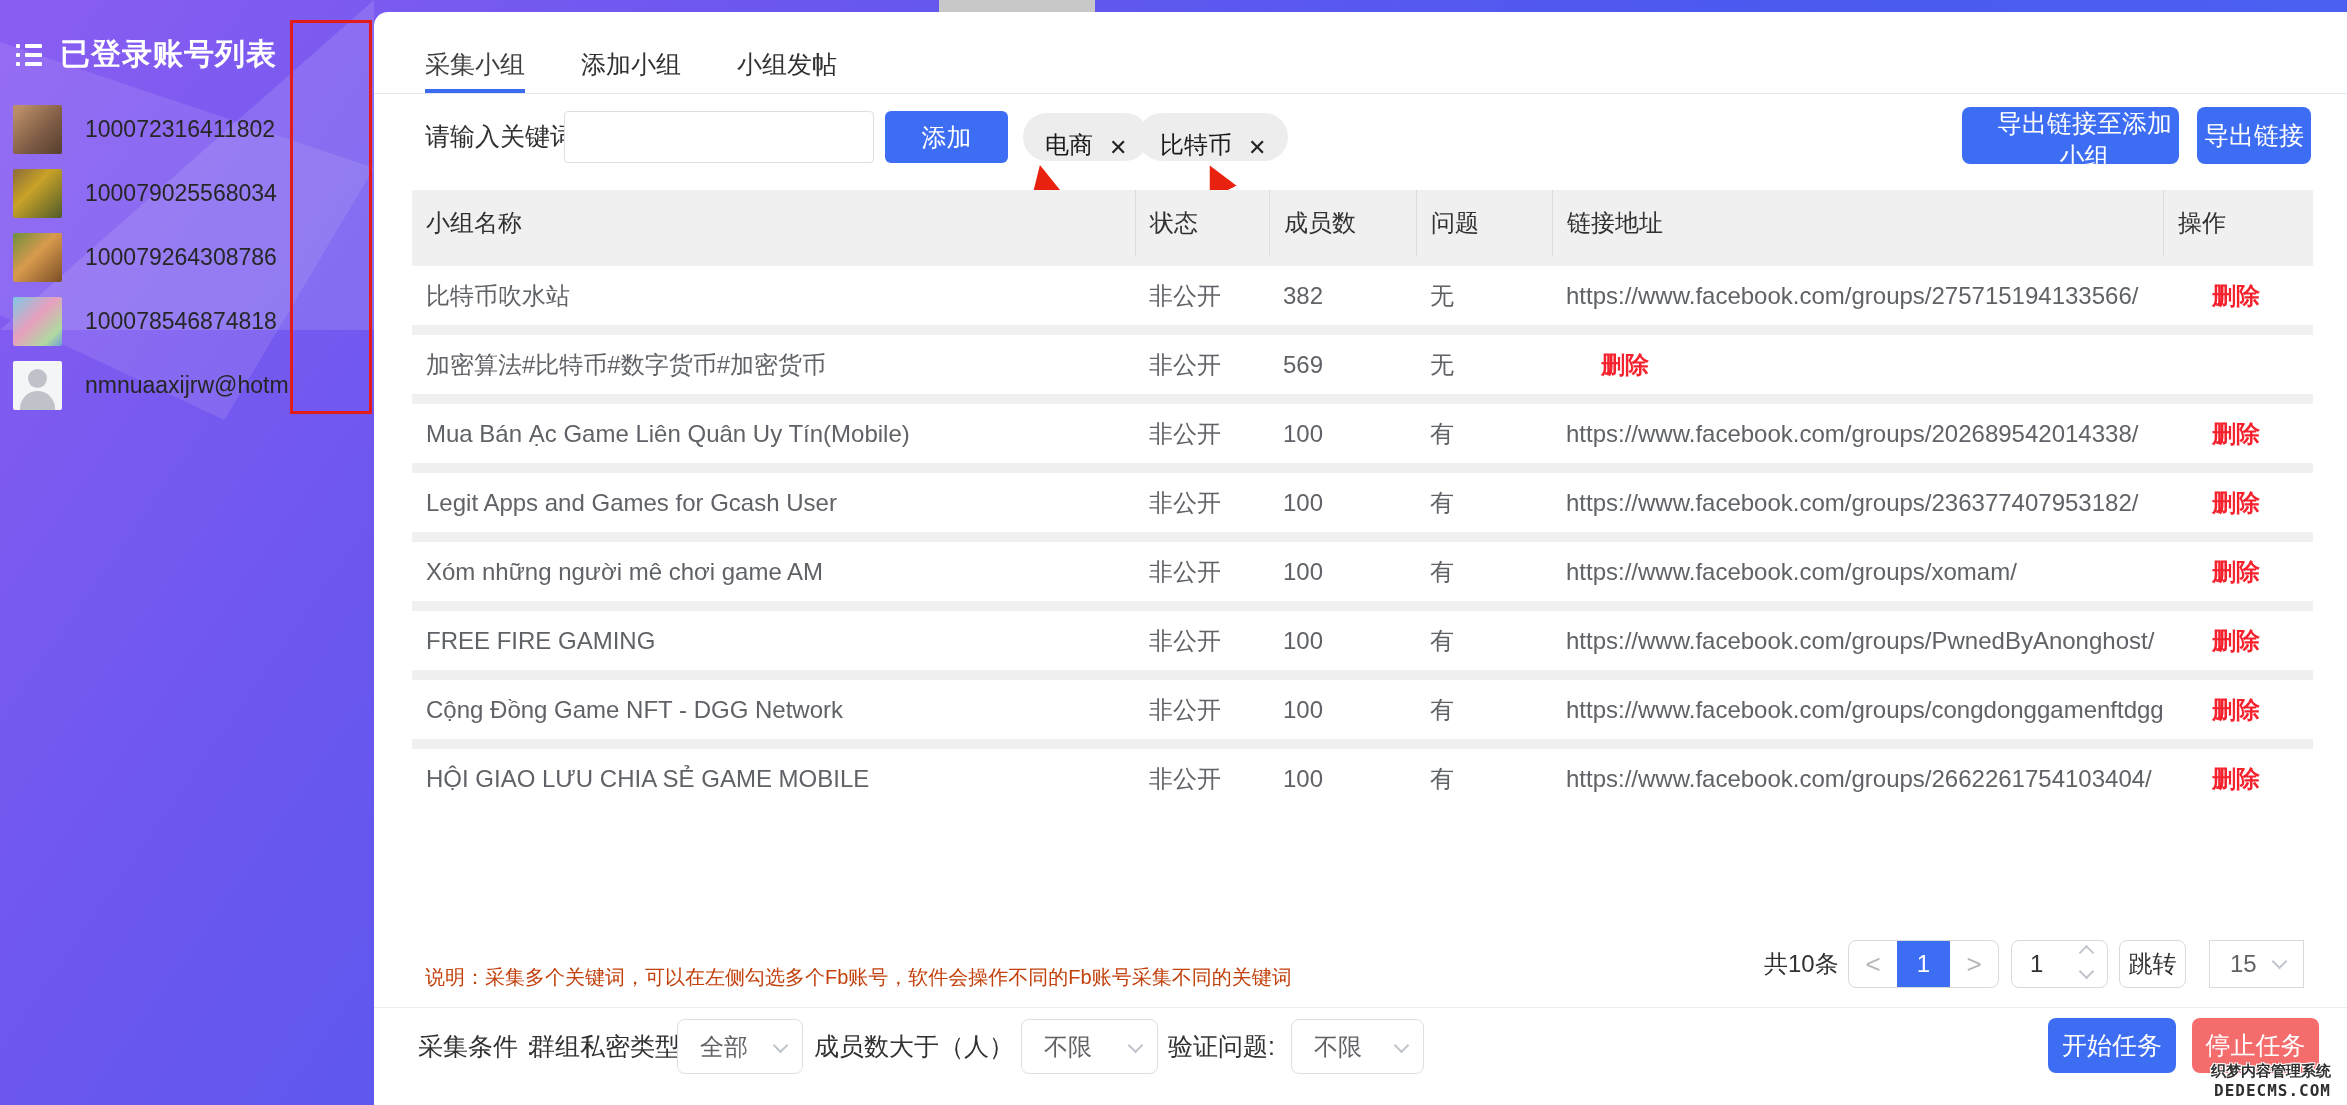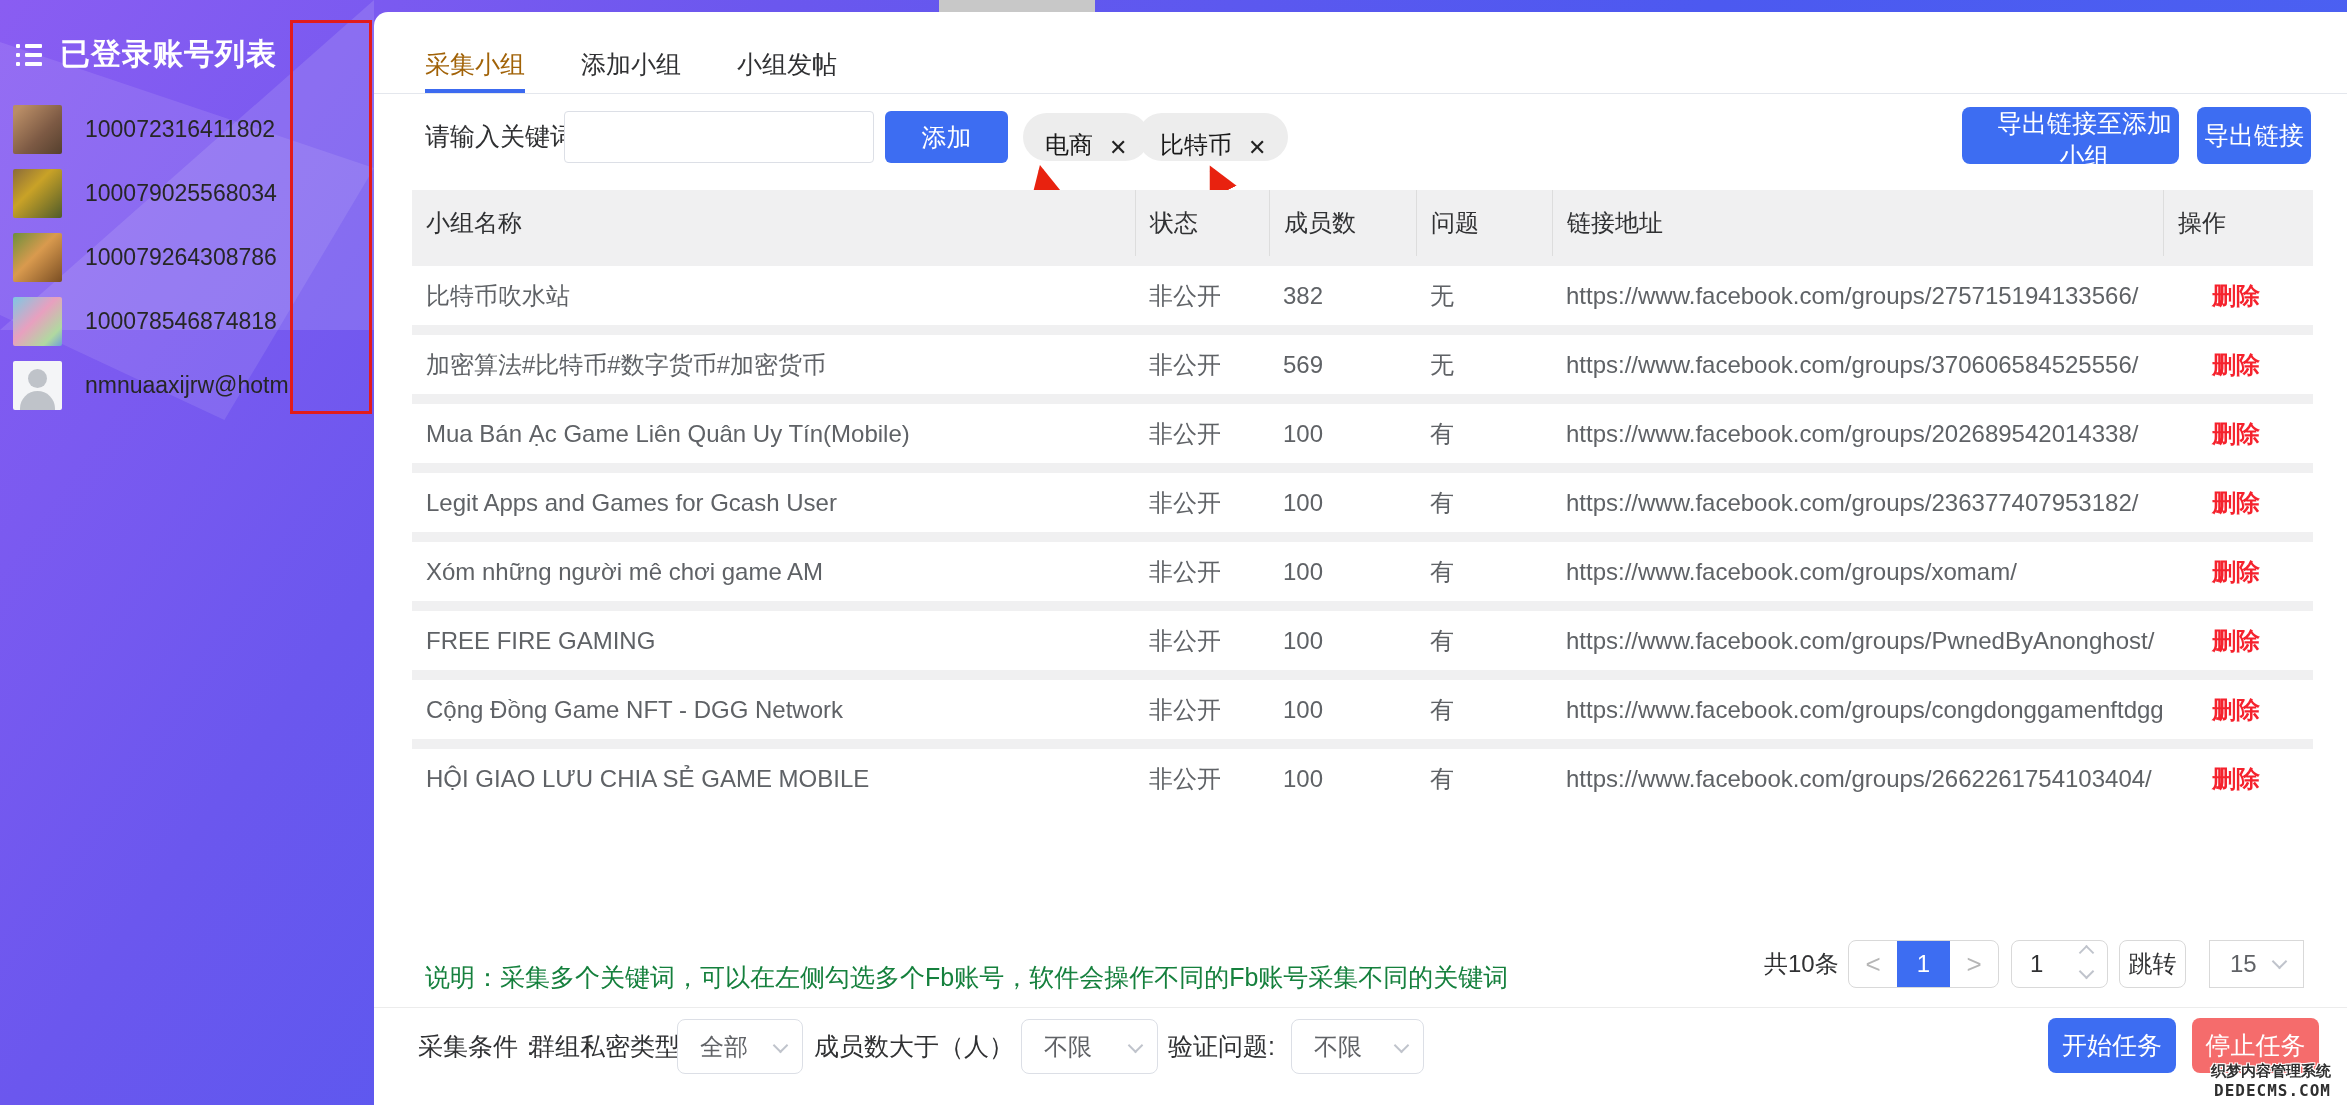--- a/index.html
+++ b/index.html
@@ -46,21 +46,21 @@
   .cbx-all-wrap .cbx { left:8px; top:8px; }
 
   
   .panel { position:absolute; left:374px; top:12px; width:1973px; height:1093px;
            background:#fff; border-top-left-radius:14px; }
 
   
   .tabs { position:absolute; left:0; top:36px; width:100%; height:46px;
           border-bottom:1px solid #e4e7ed; padding-left:51px; display:flex; gap:56px; }
   .tab { font-size:25px; color:#303133; padding-bottom:14px; cursor:pointer; }
-  .tab.active { color:#a16207; border-bottom:4px solid #3c6af0; }
+  .tab.active { color:#404040; border-bottom:4px solid #3c6af0; }
 
   
   .kw-label { position:absolute; left:51px; top:96px; height:57px; line-height:57px; font-size:25px; color:#303133; }
   .kw-input { position:absolute; left:190px; top:99px; width:310px; height:52px;
               border:1px solid #dcdfe6; border-radius:4px; font-size:24px; padding:0 14px; color:#333; outline:none; }
   .add-btn { position:absolute; left:511px; top:99px; width:123px; height:52px; border:none;
              background:#3d6df2; color:#fff; font-size:25px; border-radius:6px; cursor:pointer; }
   .tag { position:absolute; top:101px; height:48px; background:#ededed; border-radius:24px;
          display:flex; align-items:flex-end; gap:16px; padding:0 22px; font-size:24px; color:#1a1a1a; }
   .tag1 { left:649px; } .tag2 { left:764px; }
@@ -79,21 +79,21 @@
   .g-head > div { display:flex; align-items:center; padding-left:14px; font-size:24px; color:#303133;
                   border-left:1px solid #dddddd; }
   .g-head > div:first-child { border-left:none; }
   .g-row { height:59px; background:#fff; margin-top:10px; }
   .g-row:first-of-type { margin-top:0; }
   .g-row > div { display:flex; align-items:center; padding-left:14px; font-size:24px; color:#5f6266;
                  white-space:nowrap; overflow:hidden; }
   .del { color:#f5222d !important; font-weight:bold; padding-left:49px !important; cursor:pointer; }
 
   
-  .note { position:absolute; left:51px; top:950px; font-size:25px; color:#15803d; line-height:30px; }
+  .note { position:absolute; left:51px; top:950px; font-size:20px; color:#c2410c; line-height:30px; }
   .pg-total { position:absolute; left:1390px; top:928px; height:48px; line-height:48px; font-size:24px; color:#303133; }
   .pager { position:absolute; left:1474px; top:928px; width:151px; height:48px; border:1px solid #d9d9d9;
            border-radius:8px; display:flex; overflow:hidden; background:#fff; }
   .pager .pcell { flex:1; display:flex; align-items:center; justify-content:center; font-size:26px; color:#b6b6b6; cursor:pointer; }
   .pager .pcur { flex:1.1; background:#3d6df2; color:#fff; font-size:24px; }
   .spin { position:absolute; left:1637px; top:928px; width:97px; height:48px; border:1px solid #d9d9d9;
           border-radius:8px; background:#fff; }
   .spin input { position:absolute; left:0; top:0; width:60px; height:46px; border:none; outline:none;
                 font-size:24px; color:#303133; padding-left:18px; background:transparent; }
   .spin .arr { position:absolute; right:14px; width:12px; height:12px; cursor:pointer; }
@@ -229,21 +229,20 @@
         <div>382</div>
         <div>无</div>
         <div>https://www.facebook.com/groups/275715194133566/</div>
         <div class="del">删除</div>
       </div>
       <div class="g-row">
         <div>加密算法#比特币#数字货币#加密货币</div>
         <div>非公开</div>
         <div>569</div>
         <div>无</div>
-        <div>https://www.facebook.com/groups/370606584525556/</div>
         <div class="del">删除</div>
       </div>
       <div class="g-row">
         <div>Mua Bán Ạc Game Liên Quân Uy Tín(Mobile)</div>
         <div>非公开</div>
         <div>100</div>
         <div>有</div>
         <div>https://www.facebook.com/groups/202689542014338/</div>
         <div class="del">删除</div>
       </div>

